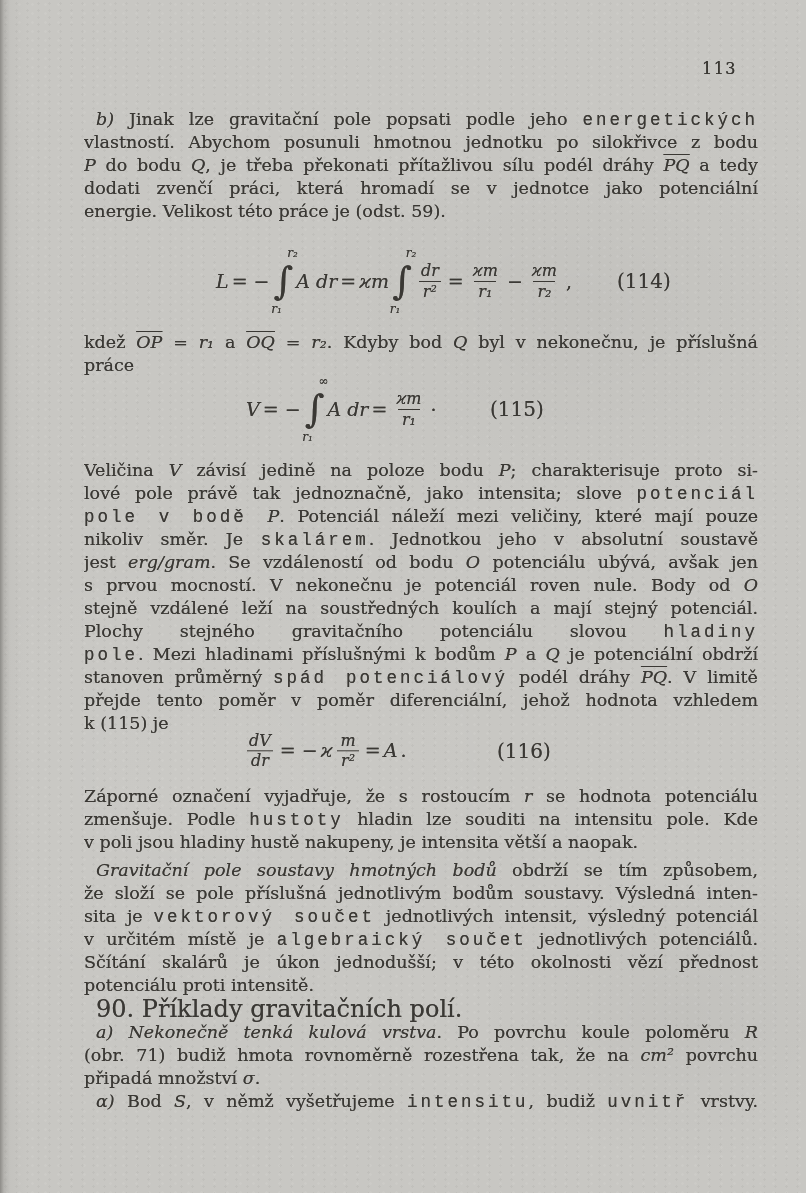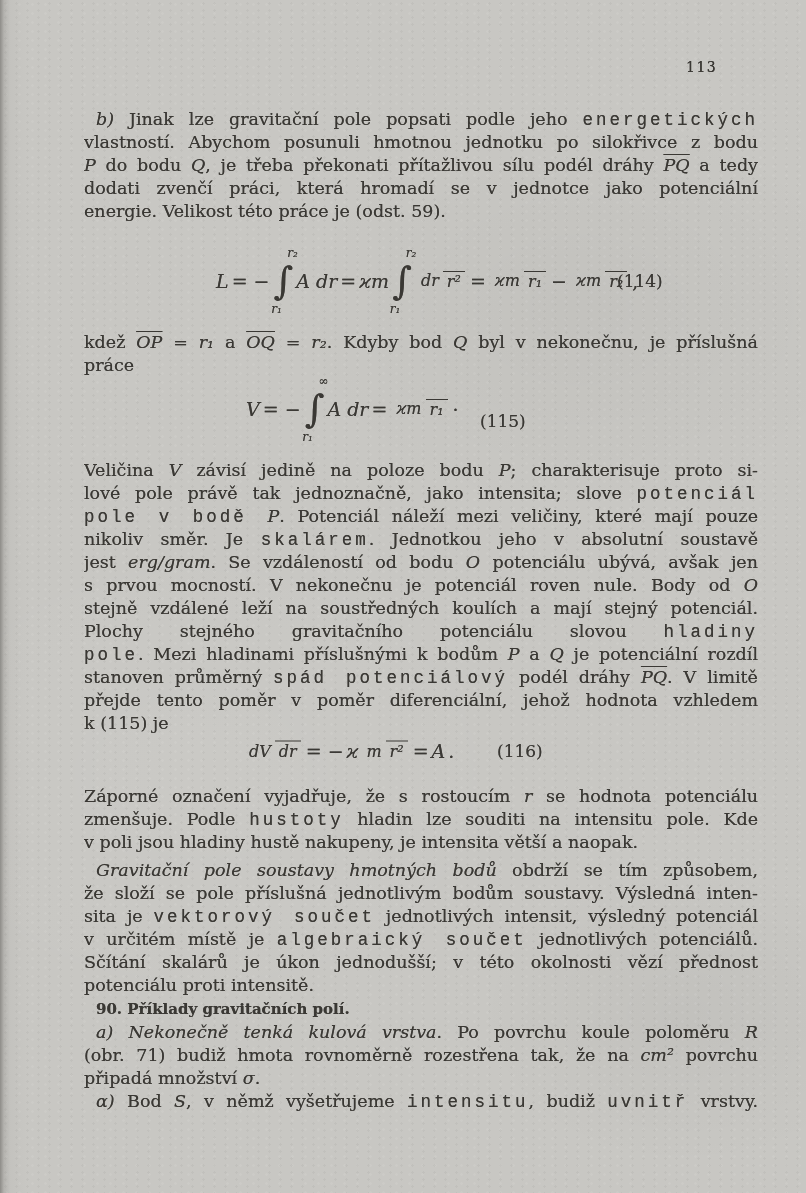--- a/index.html
+++ b/index.html
@@ -11,59 +11,59 @@
     background-image:
       linear-gradient(90deg, rgba(84,82,78,0.50) 0px, rgba(140,138,134,0.32) 4px, rgba(172,170,166,0.16) 10px, rgba(200,198,194,0) 28px),
       radial-gradient(circle, rgba(60,58,54,0.05) 1px, transparent 1.4px),
       radial-gradient(circle, rgba(255,255,255,0.07) 1px, transparent 1.5px),
       radial-gradient(ellipse 420px 300px at 72% 26%, rgba(0,0,0,0.028), transparent 70%),
       radial-gradient(ellipse 500px 380px at 25% 65%, rgba(255,255,255,0.04), transparent 70%),
       radial-gradient(ellipse 300px 220px at 85% 85%, rgba(0,0,0,0.03), transparent 70%);
     background-size:auto, 11px 7px, 13px 9px, auto, auto, auto;
     color:#3a3834;}
 
-  .pagenum{position:absolute;left:686px;top:59px;font-size:14px;
+  .pagenum{position:absolute;left:702px;top:59px;font-size:16px;
     letter-spacing:1.5px;text-shadow:0 0 0.5px currentColor;}
 
   .text-block{position:absolute;left:84px;top:108px;width:674px;
     font-size:17.5px;line-height:23px;
     text-shadow:0 0 0.5px rgba(58,56,52,0.75);}
 
   .para{margin:0;}
   .text-block > :nth-child(8){margin-top:5px;} 
 
   .ln{height:23px;overflow:hidden;text-align:justify;}
   .ln.jl{text-align-last:justify;}
   .ln.ind{text-indent:12px;}
 
   .seg-n{font-style:normal;}
   .seg-i{font-style:italic;}
   .seg-sp{letter-spacing:3px;font-family:Liberation Mono, monospace;}
   .seg-ov{font-style:italic;text-decoration:overline;text-decoration-thickness:1px;}
 
-  .shead{font-weight:bold;font-size:15px;line-height:24px;text-indent:12px;}
+  .shead{font-weight:normal;font-size:24px;line-height:24px;text-indent:12px;}
 
   
   .eq{position:relative;}
   .eq0{height:88px;margin-top:14px;margin-bottom:6px;}
   .eq1{height:76px;margin-top:-6px;margin-bottom:12px;}
   .eq2{height:48px;margin-top:-8px;margin-bottom:10px;}
   .eqbody{position:absolute;top:50%;transform:translateY(-50%);
     display:inline-flex;align-items:center;white-space:nowrap;font-size:19px;}
   .eq0 .eqbody{left:131px;}
   .eq1 .eqbody{left:161px;}
   .eq2 .eqbody{left:158px;}
-  .eqnum{position:absolute;top:50%;transform:translateY(-50%);font-size:17px;}
+  .eqnum{position:absolute;top:50%;transform:translateY(-50%);font-size:20px;}
   .eq0 .eqnum{left:533px;}
-  .eq1 .eqnum{left:396px;margin-top:12px;}
+  .eq1 .eqnum{left:406px;}
   .eq2 .eqnum{left:413px;}
 
   .ev{font-style:italic;padding:0 1px;}
   .eo{font-style:normal;padding:0 2px;}
-  .frac{display:inline-flex;flex-direction:row;align-items:center;
+  .frac{display:inline-flex;flex-direction:column;align-items:center;
     font-style:italic;font-size:16px;line-height:1.2;margin:0 3px;vertical-align:middle;}
   .frac .fd{border-top:1.3px solid #3a3834;}
   .frac .fn,.frac .fd{padding:0 4px;text-align:center;}
   .int{display:inline-flex;flex-direction:column;align-items:center;margin:0 2px;}
   .int .sg{font-size:38px;line-height:44px;font-style:normal;}
   .int .hi,.int .lo{font-size:12px;font-style:italic;line-height:12px;}
   .int .hi{transform:translateX(9px);}
   .int .lo{transform:translateX(-7px);}
 </style>
 </head>
@@ -139,21 +139,21 @@
       </div>
       <div class="para">
         <div class="ln jl"><span class="seg-n">Veličina </span><span class="seg-i">V</span><span class="seg-n"> závisí jedině na poloze bodu </span><span class="seg-i">P</span><span class="seg-n">; charakterisuje proto si-</span></div>
         <div class="ln jl"><span class="seg-n">lové pole právě tak jednoznačně, jako intensita; slove </span><span class="seg-sp">potenciál</span></div>
         <div class="ln jl"><span class="seg-sp">pole v bodě </span><span class="seg-i">P</span><span class="seg-n">. Potenciál náleží mezi veličiny, které mají pouze velikost,</span></div>
         <div class="ln jl"><span class="seg-n">nikoliv směr. Je </span><span class="seg-sp">skalárem</span><span class="seg-n">. Jednotkou jeho v absolutní soustavě</span></div>
         <div class="ln jl"><span class="seg-n">jest </span><span class="seg-i">erg/gram</span><span class="seg-n">. Se vzdáleností od bodu </span><span class="seg-i">O</span><span class="seg-n"> potenciálu ubývá, avšak jen</span></div>
         <div class="ln jl"><span class="seg-n">s prvou mocností. V nekonečnu je potenciál roven nule. Body od </span><span class="seg-i">O</span></div>
         <div class="ln jl"><span class="seg-n">stejně vzdálené leží na soustředných koulích a mají stejný potenciál.</span></div>
         <div class="ln jl"><span class="seg-n">Plochy stejného gravitačního potenciálu slovou </span><span class="seg-sp">hladiny gravitačního</span></div>
-        <div class="ln jl"><span class="seg-sp">pole</span><span class="seg-n">. Mezi hladinami příslušnými k bodům </span><span class="seg-i">P</span><span class="seg-n"> a </span><span class="seg-i">Q</span><span class="seg-n"> je potenciální rozdíl</span></div>
+        <div class="ln jl"><span class="seg-sp">pole</span><span class="seg-n">. Mezi hladinami příslušnými k bodům </span><span class="seg-i">P</span><span class="seg-n"> a </span><span class="seg-i">Q</span><span class="seg-n"> je potenciální obdrží</span></div>
         <div class="ln jl"><span class="seg-n">stanoven průměrný </span><span class="seg-sp">spád potenciálový</span><span class="seg-n"> podél dráhy </span><span class="seg-ov">PQ</span><span class="seg-n">. V limitě</span></div>
         <div class="ln jl"><span class="seg-n">přejde tento poměr v poměr diferenciální, jehož hodnota vzhledem</span></div>
         <div class="ln"><span class="seg-n">k (115) je</span></div>
       </div>
       <div class="eq eq2">
         <span class="eqbody">
           <span class="frac">
             <span class="fn">dV</span>
             <span class="fd">dr</span>
           </span>

